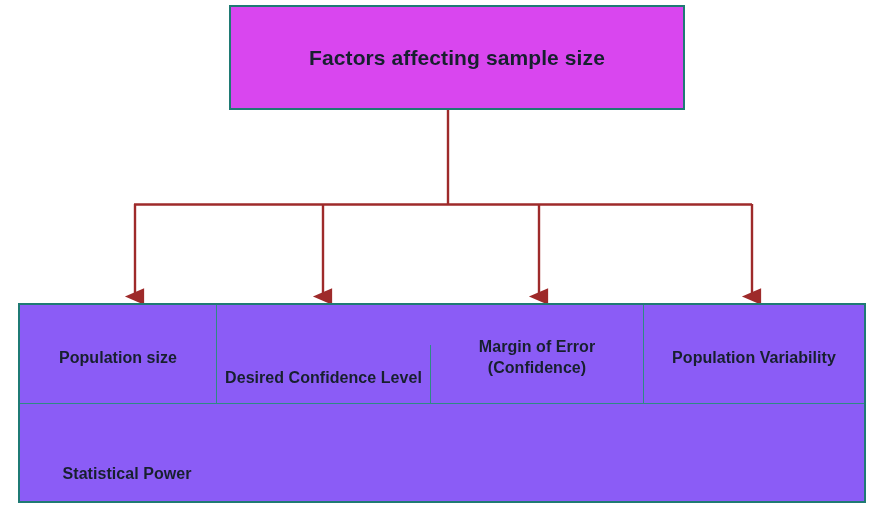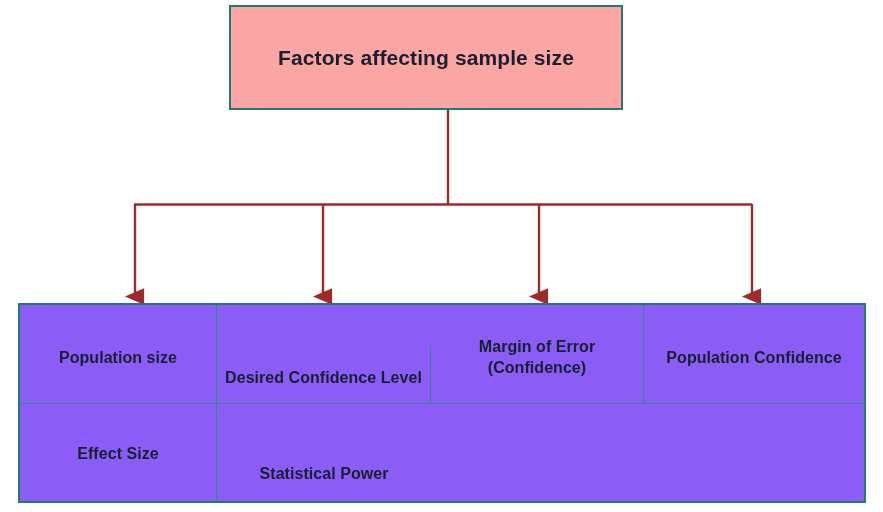--- a/index.html
+++ b/index.html
@@ -32,24 +32,24 @@
     width: 883px;
     height: 512px;
     z-index: 1;
   }
 
   
   .root-box {
     position: absolute;
     left: 229px;
     top: 5px;
-    width: 394px;
+    width: 456px;
     height: 105px;
     box-sizing: border-box;
-    background: #fca5a5;
+    background: #d946ef;
     border: 2px solid #1f7a74;
     z-index: 2;
     display: flex;
     align-items: center;
     justify-content: center;
   }
   .root-label {
     color: #17202e;
     font-size: 21px;
     font-weight: bold;
@@ -142,28 +142,25 @@
       <div class="grid-cell col-0">
         <span class="cell-label">Population size</span>
       </div>
       <div class="grid-cell col-1">
         <span class="cell-label">Desired Confidence Level</span>
       </div>
       <div class="grid-cell col-2">
         <span class="cell-label">Margin of Error (Confidence)</span>
       </div>
       <div class="grid-cell col-3">
-        <span class="cell-label">Population Confidence</span>
+        <span class="cell-label">Population Variability</span>
       </div>
     </div>
 
     <div class="grid-row row-bottom">
-      <div class="grid-cell col-0">
-        <span class="cell-label">Effect Size</span>
-      </div>
       <div class="grid-cell col-1">
         <span class="cell-label">Statistical Power</span>
       </div>
     </div>
 
   </div>
 
 </div>
 
 </body></html>

